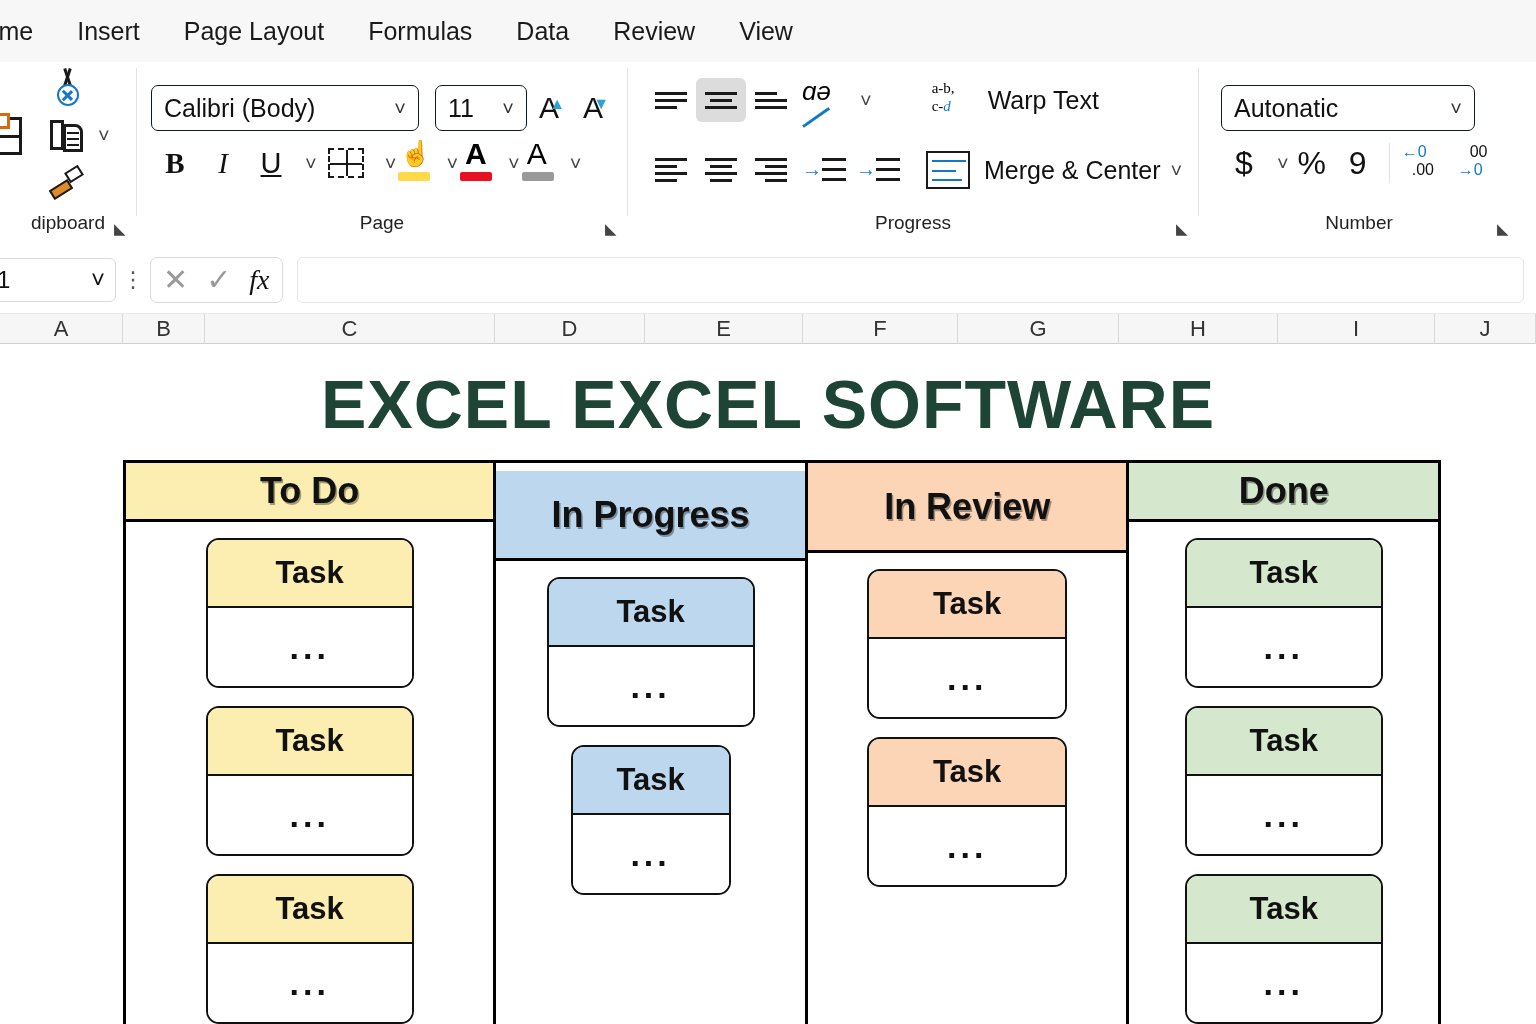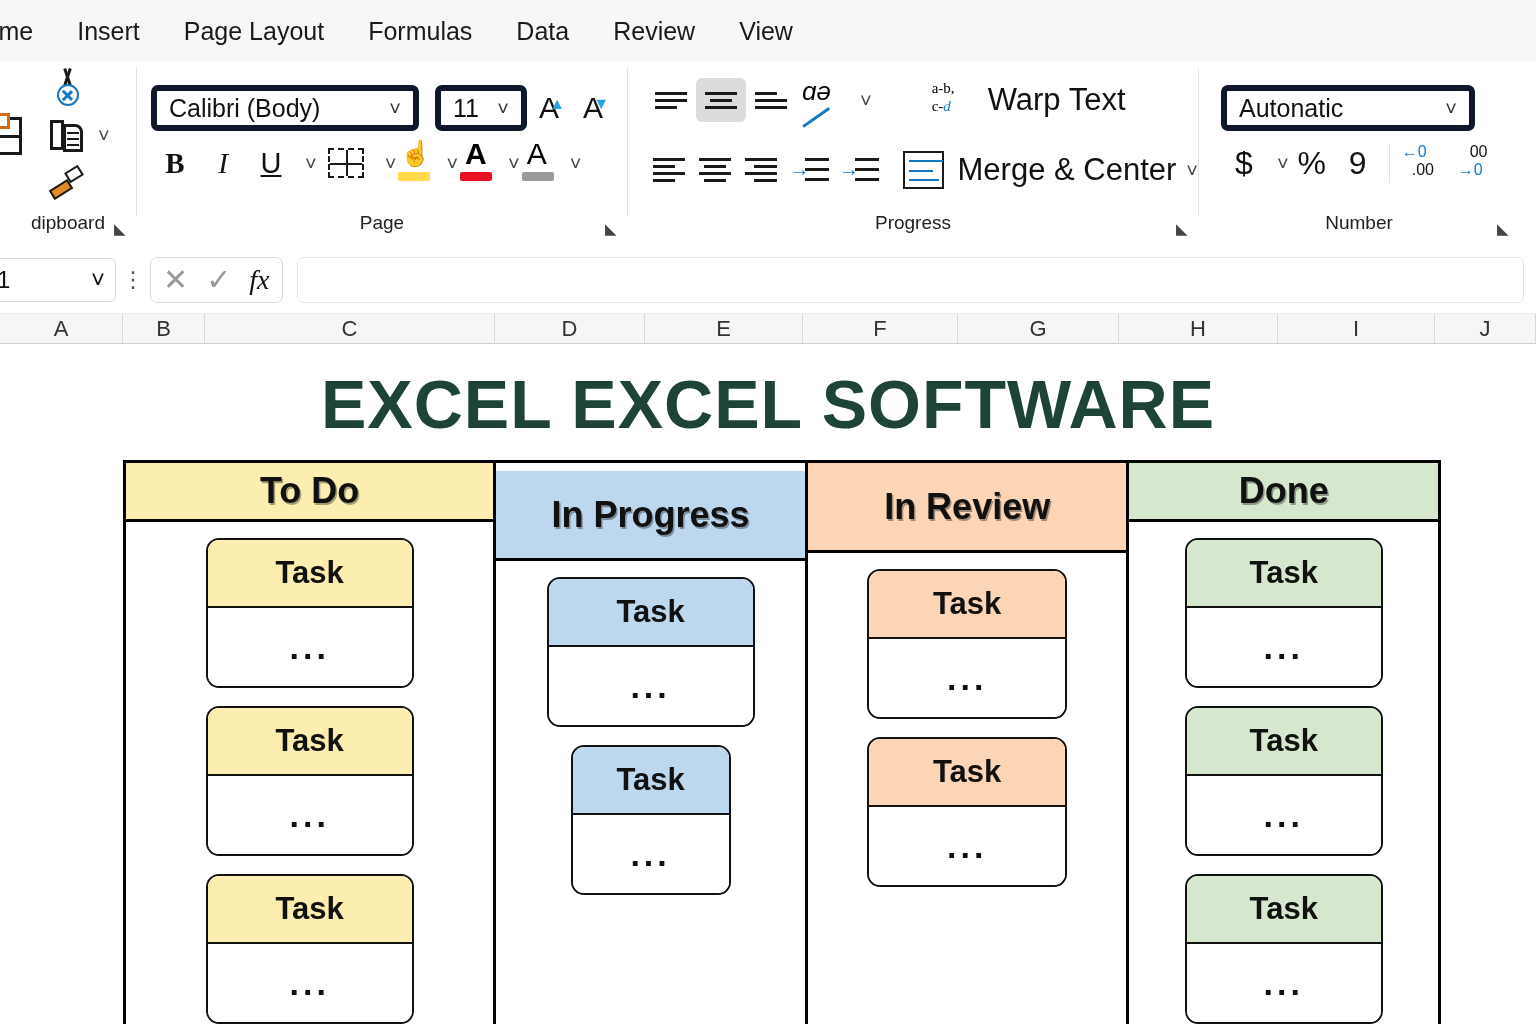--- a/index.html
+++ b/index.html
@@ -82,21 +82,21 @@
     position:absolute; left:20px; top:6px; width:16px; height:12px;
     border:2.5px solid #1a1a1a; background:#fff; transform: rotate(-32deg);
   }
   .chev { font-size: 20px; color: #444; margin-left: 10px; }
 
   
   .g-font { width: 490px; }
   .font-rows { display:flex; flex-direction:column; justify-content:center; gap:10px; padding-left:14px; width:100%; }
   .font-row { display:flex; align-items:center; }
   .combo {
-    border: 6px solid #0f172a; border-radius: 7px; background:#fff;
+    border: 1px solid #0f172a; border-radius: 7px; background:#fff;
     height: 46px; display:flex; align-items:center; padding: 0 12px;
     font-size: 25px; color:#111; justify-content: space-between;
   }
   .combo .cv { white-space: nowrap; overflow: hidden; }
   .combo .ar { font-size: 20px; color:#333; margin-left:10px; }
   .cb-fontname { width: 268px; }
   .cb-fontsize { width: 92px; margin-left: 16px; }
   .growshrink { font-size: 30px; color:#111; width:44px; text-align:center; position:relative; }
   .growshrink .dot { position:absolute; right:6px; top:4px; color:#2aa3d8; font-size:16px; }
   .btn-ico { font-size: 29px; color:#111; width:48px; text-align:center; }
@@ -130,21 +130,21 @@
   .lines.l i:nth-child(2){width:70%}.lines.l i:nth-child(4){width:70%}
   .lines.c i:nth-child(2){width:70%}.lines.c i:nth-child(4){width:70%}
   .lines.r i:nth-child(2){width:70%;margin-left:auto}.lines.r i:nth-child(4){width:70%;margin-left:auto}
   .orient { width:54px; height:44px; position:relative; font-size:26px; }
   .orient .ab { position:absolute; left:6px; top:-2px; font-style:italic; }
   .orient .arrow { position:absolute; left:4px; bottom:4px; width:32px; height:2.5px; background:#1379c4; transform:rotate(-35deg); }
   .indent { width:54px; height:44px; position:relative; }
   .indent .ln { position:absolute; right:4px; background:#1a1a1a; height:3px; width:24px; }
   .indent .ln:nth-child(1){top:10px}.indent .ln:nth-child(2){top:20px}.indent .ln:nth-child(3){top:30px}
   .indent .ar { position:absolute; left:6px; top:17px; color:#1379c4; font-size:20px; line-height:8px;}
-  .al-text { font-size:31px; color:#111; margin-left:14px; white-space:nowrap; }
+  .al-text { font-size:25px; color:#111; margin-left:14px; white-space:nowrap; }
   .wrap-ico { width:44px; height:44px; position:relative; font-size:15px; font-family:"Liberation Serif", serif; }
   .wrap-ico .t1 { position:absolute; left:2px; top:2px; }
   .wrap-ico .t2 { position:absolute; left:2px; top:20px; }
   .wrap-ico .t2 em { color:#1379c4; }
   .merge-ico { width:44px; height:38px; border:2.5px solid #1a1a1a; position:relative; background:#fff; }
   .merge-ico i { position:absolute; left:4px; height:2px; background:#1379c4; }
   .merge-ico i:nth-child(1){top:7px;width:34px}
   .merge-ico i:nth-child(2){top:17px;width:24px}
   .merge-ico i:nth-child(3){top:26px;width:30px}
 

